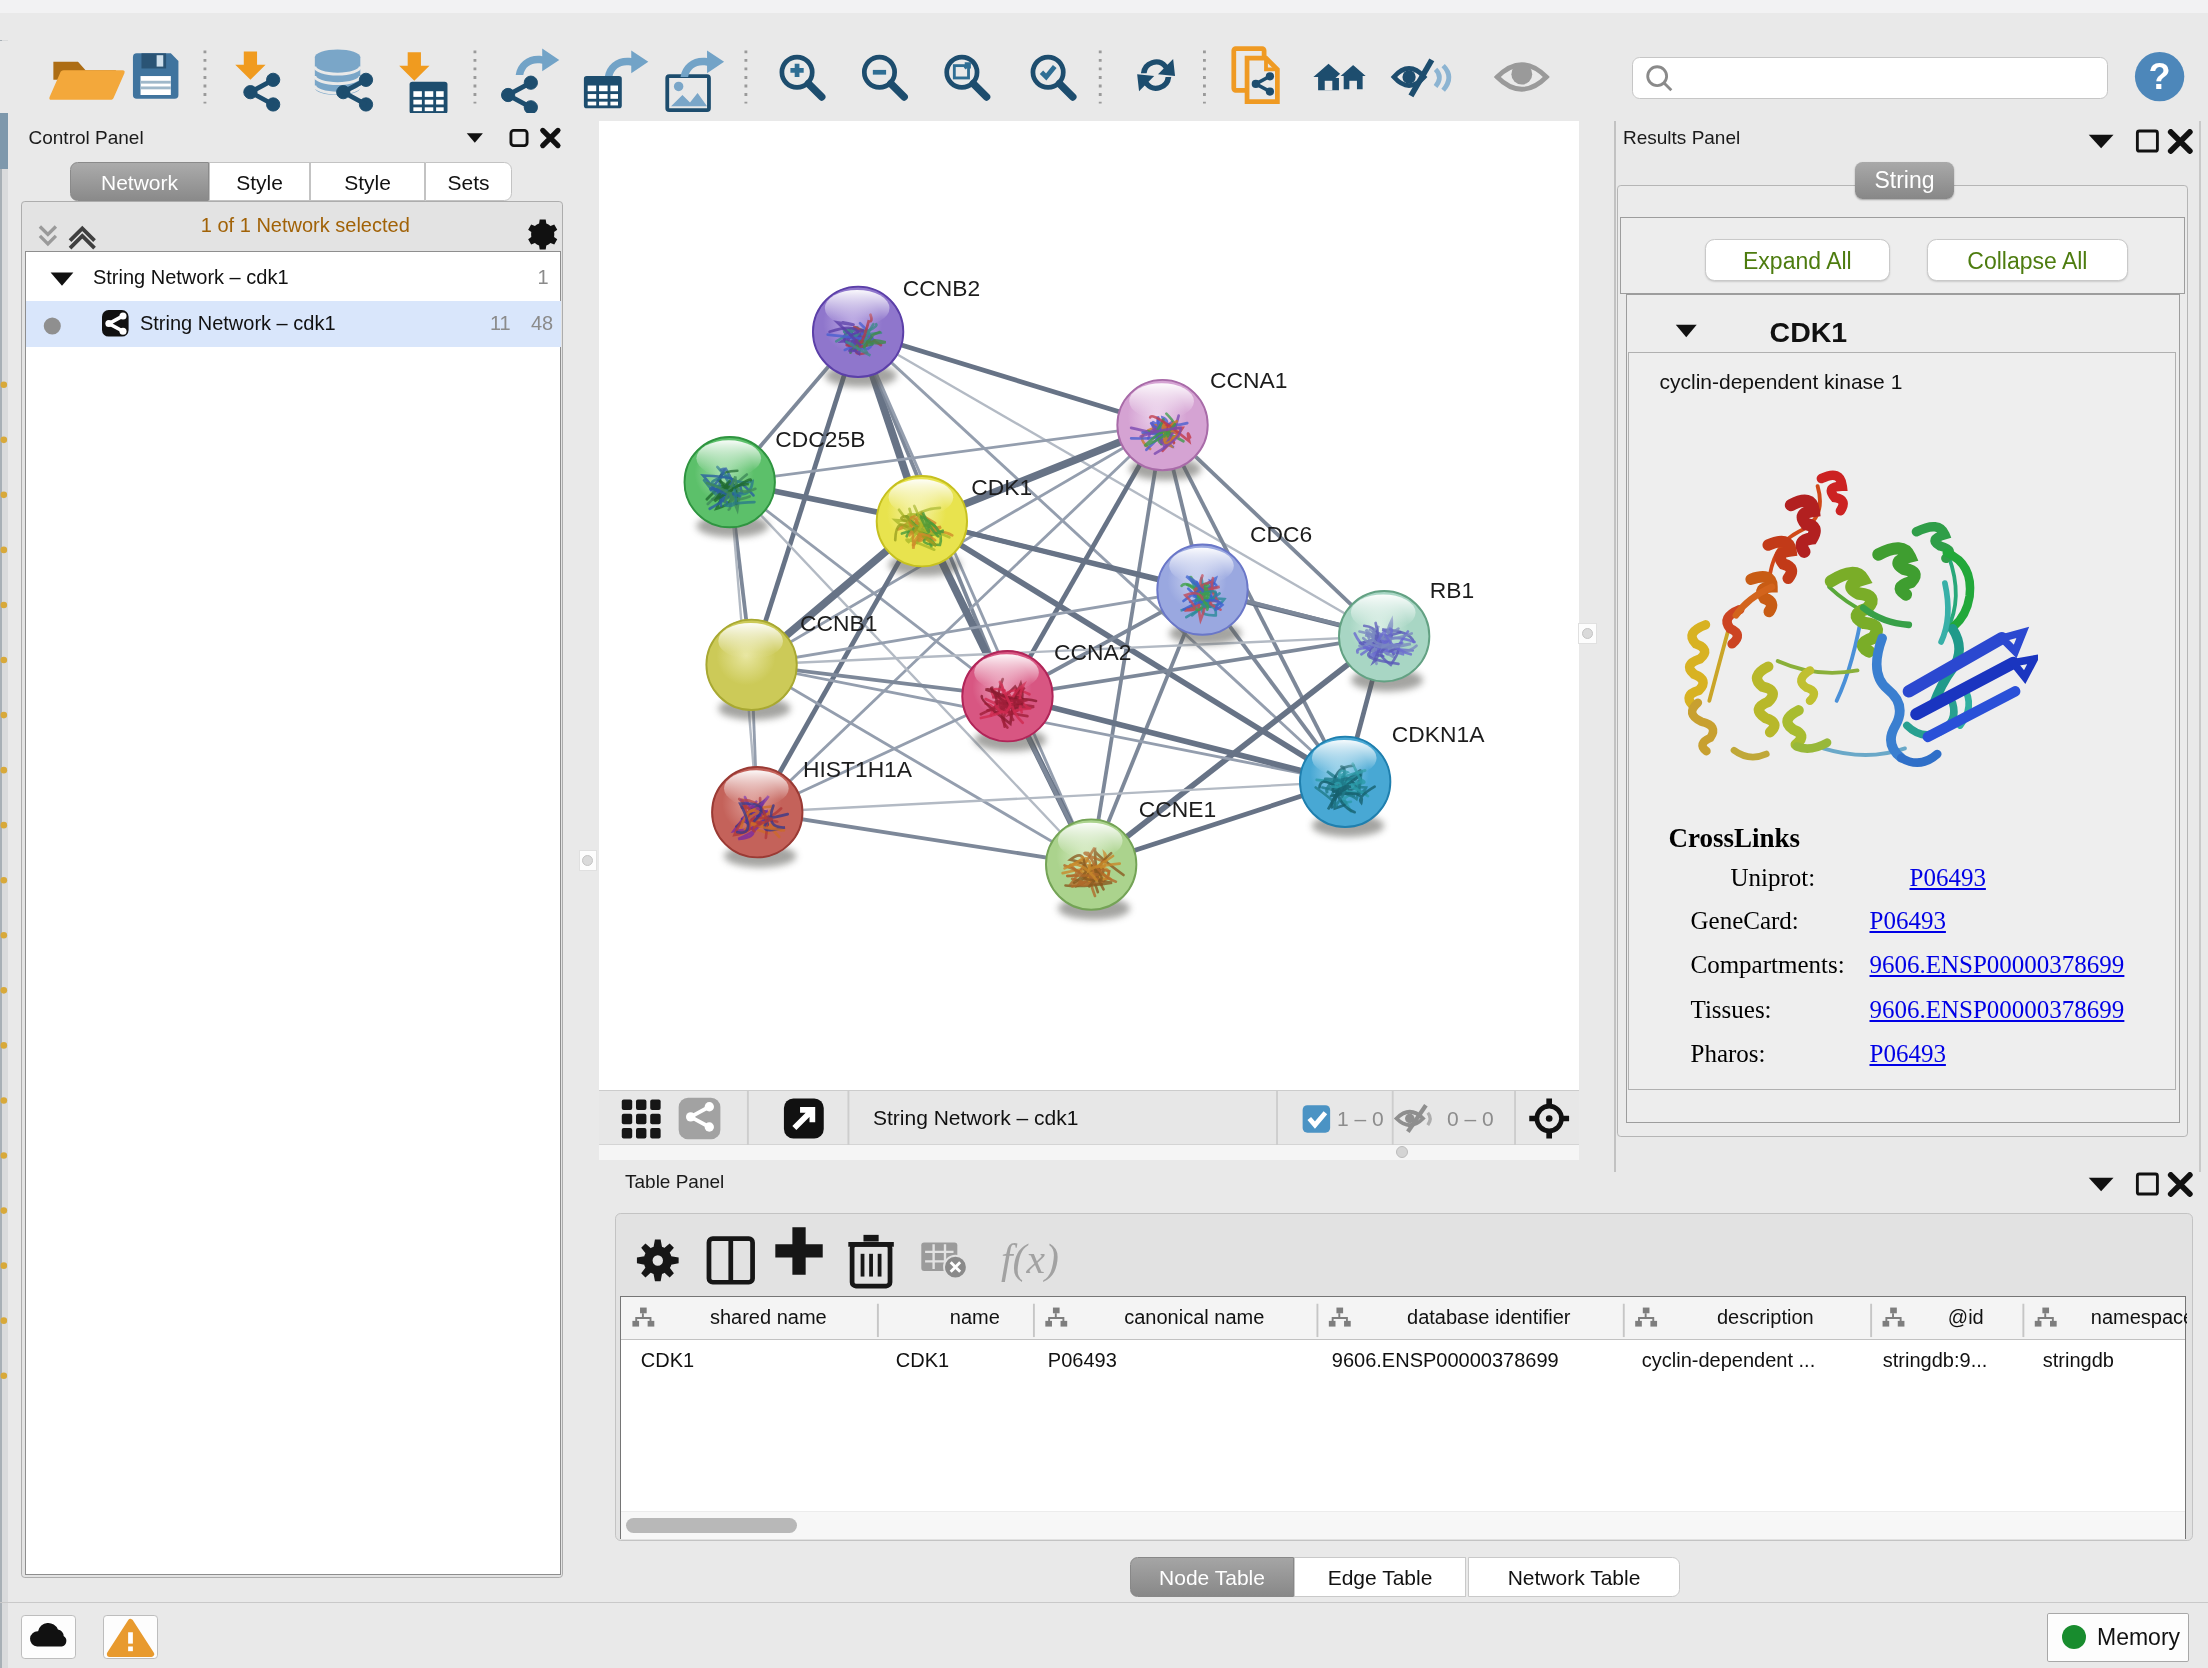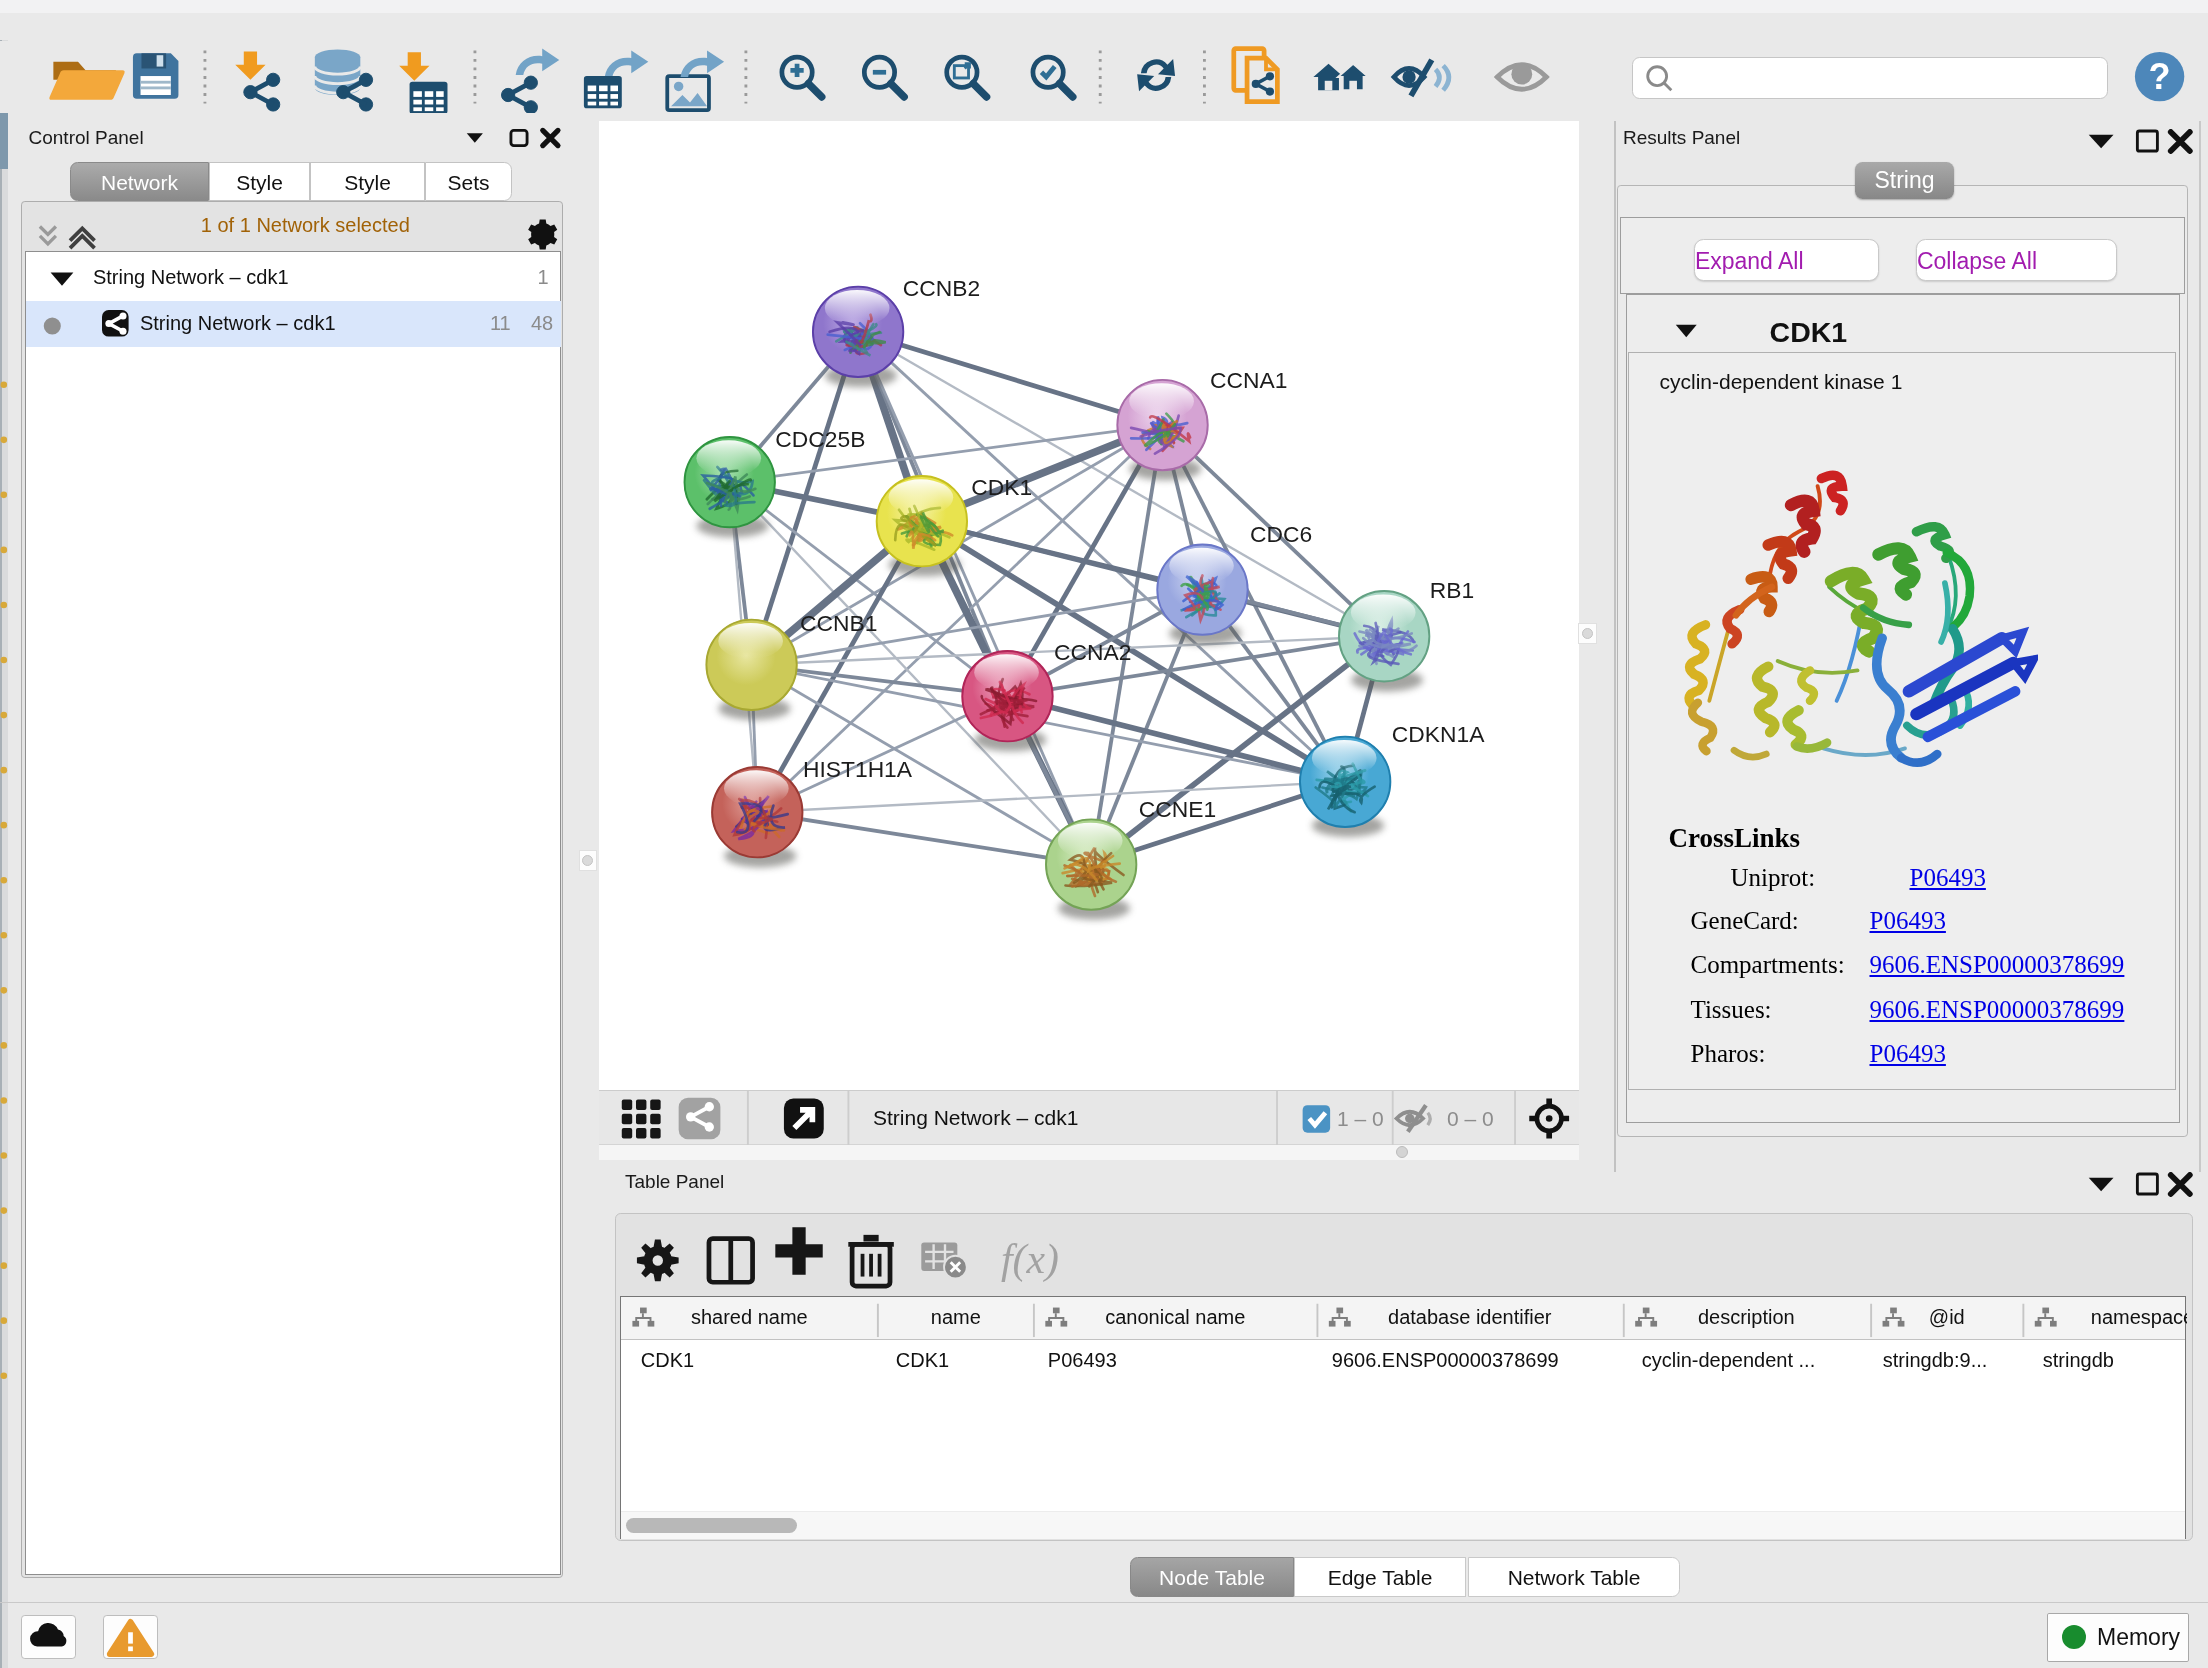--- a/index.html
+++ b/index.html
@@ -43,33 +43,33 @@
 #splitter2 { position:absolute; left:599px; top:1145px; width:980px; height:15px; background:#f5f5f5; }
 
 
 #rp-title { position:absolute; left:1623px; top:127px; }
 #rp-tab { position:absolute; z-index:5; left:1855px; top:162px; width:99px; height:37px; border-radius:7.6px;
   background:linear-gradient(#a9a9a9,#878787); color:#fff; font-size:23px; text-align:center; line-height:37px;
   box-shadow:0 1px 1.9px rgba(0,0,0,.3); }
 #rp-box { position:absolute; left:1617px; top:185px; width:571px; height:952px;
   background:#ebebeb; border:1px solid #b5b5b5; border-radius:3.8px; }
 .btn { position:absolute; background:#fff; border:1px solid #c9c9c9; border-radius:9.5px;
-  font-size:23px; text-align:left; color:#a21caf; box-shadow:0 1px 1.9px rgba(0,0,0,.15); }
+  font-size:23px; text-align:center; color:#4d7c0f; box-shadow:0 1px 1.9px rgba(0,0,0,.15);margin-left:11px; }
 #rp-inner { position:absolute; left:7.6px; top:108px; width:554px; height:829px;
   background:#ededed; border:1px solid #9d9d9d; }
 #cdk-box { position:absolute; left:1.9px; top:57px; width:548px; height:738px;
   background:#eeeeee; border:1px solid #b0b0b0; }
 
 
 #tp-title { position:absolute; left:625px; top:1171px; }
 #tp-box { position:absolute; left:615px; top:1213px; width:1578px; height:328px;
   background:#e2e2e2; border:1px solid #c3c3c3; border-radius:5.7px; }
 #tp-table { position:absolute; left:3.8px; top:82px; width:1566px; height:243px; background:#fff; border:1.9px solid #757575; }
 #tp-header { position:absolute; left:0; top:0; width:1564px; height:43px; background:#f4f4f4; border-bottom:1px solid #c2c2c2; }
-.th { position:absolute; top:0; height:43px; font-size:20px; color:#111; overflow:hidden; }
+.th { position:absolute; top:0; height:43px; font-size:20px; color:#111; overflow:hidden;padding-left:19px; }
 .thlab { position:absolute; top:8.6px; width:100%; text-align:center; }
 .td { position:absolute; top:52px; font-size:20px; color:#111; }
 
 
 .btab { position:absolute; top:1557px; height:40px; font-size:21px; line-height:40px; text-align:center;
   background:#fff; border:1px solid #c9c9c9; color:#111; }
 
 
 #statusline { position:absolute; left:0; top:1602px; width:2208px; height:1px; background:#c9c9c9; }
 .sbtn { position:absolute; top:1615px; height:44px; background:#fdfdfd; border:1px solid #bdbdbd; border-radius:3.8px; }

